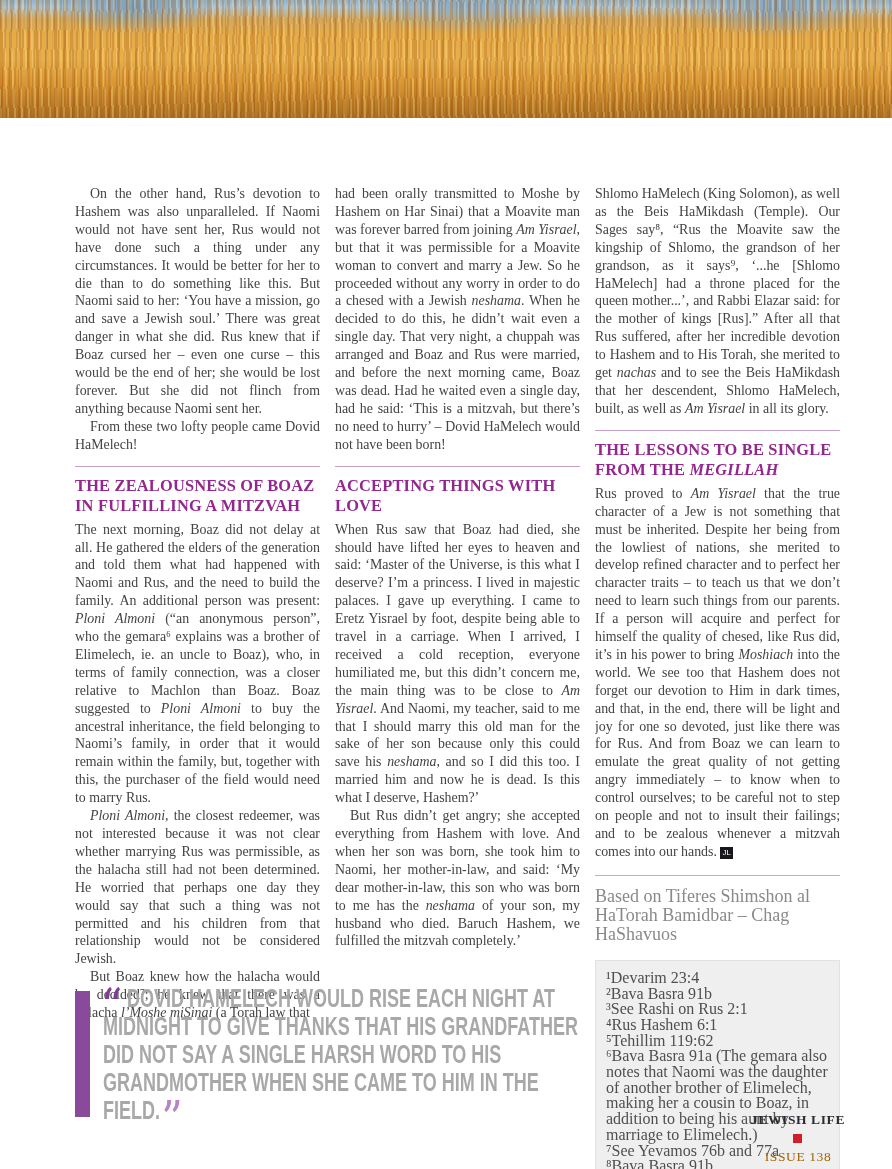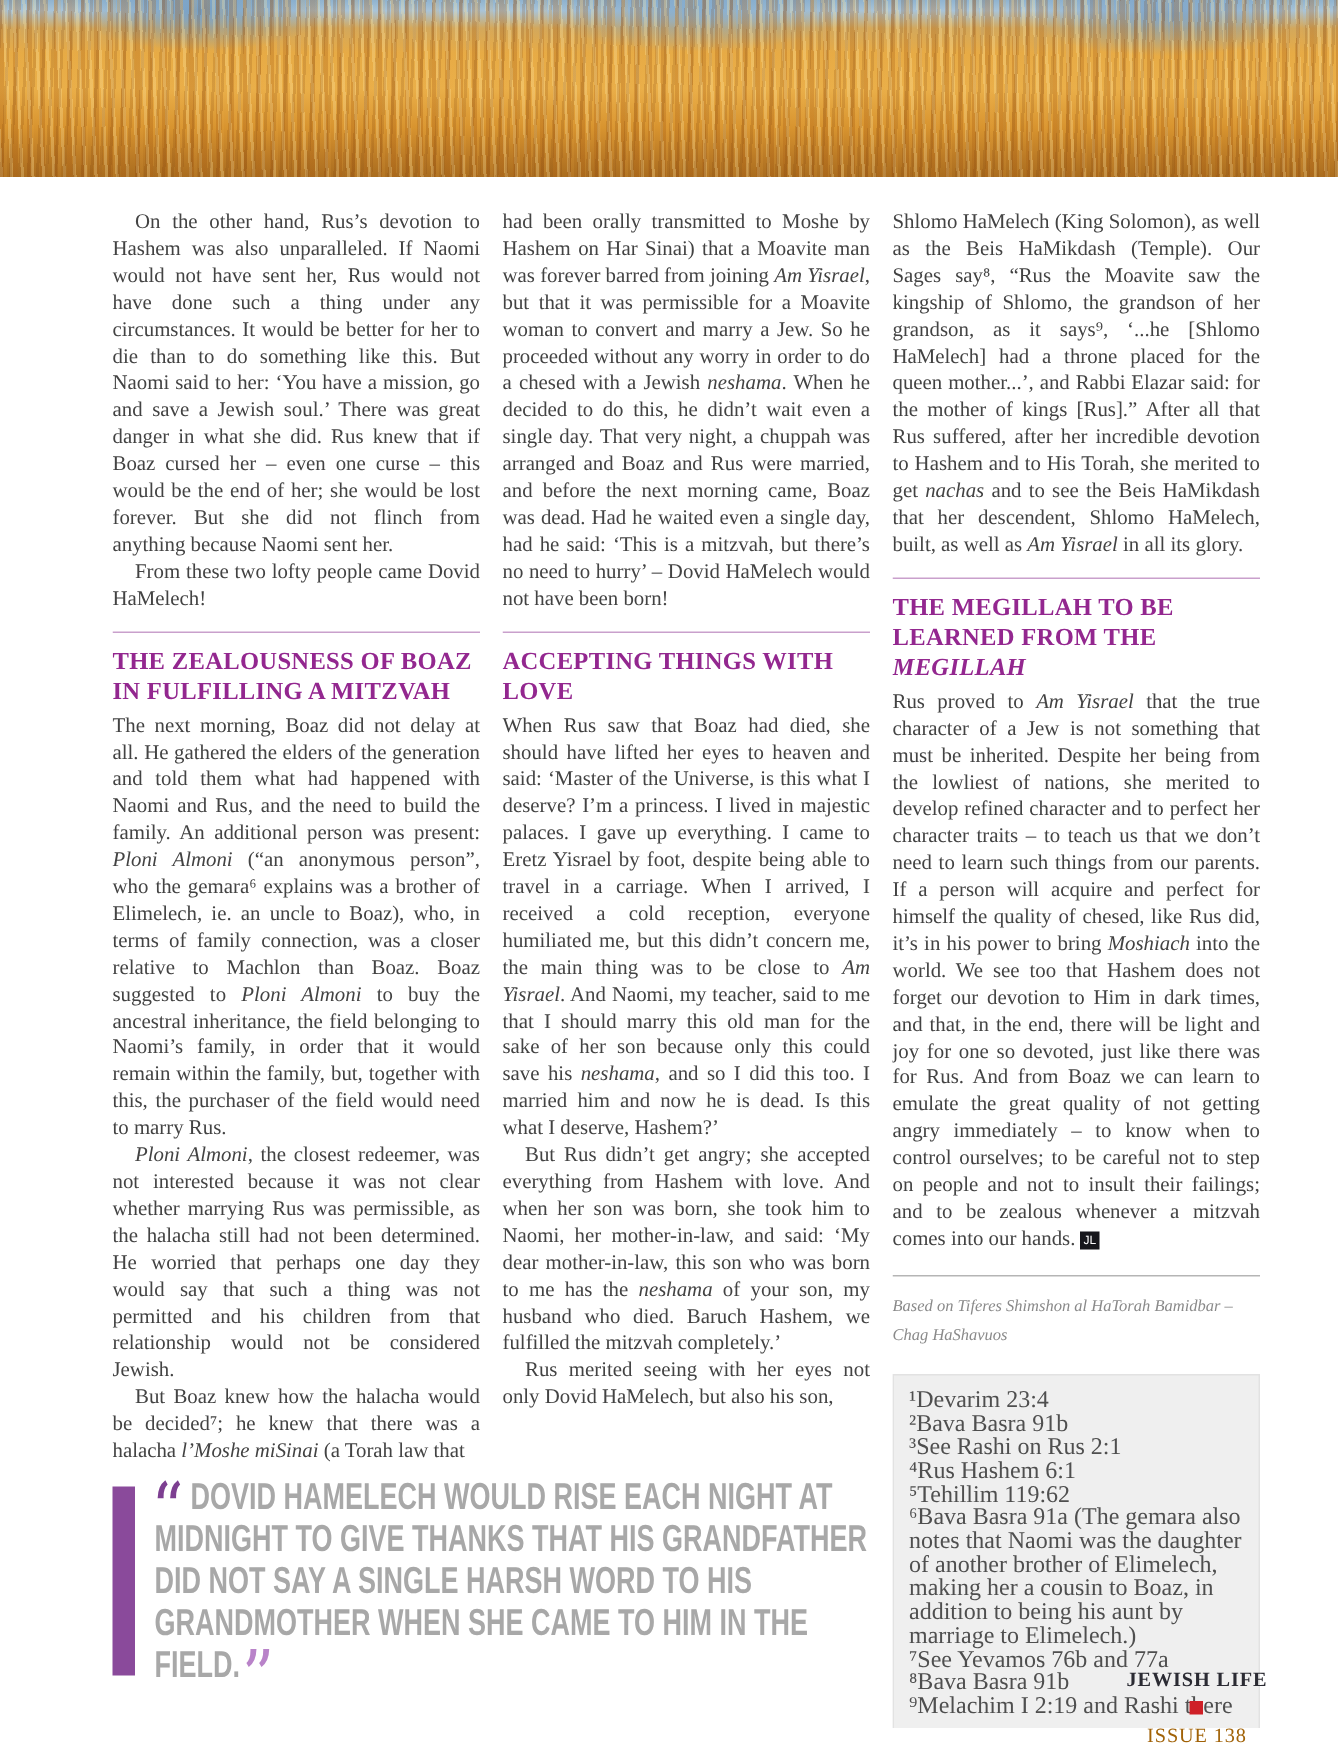--- a/index.html
+++ b/index.html
@@ -13,31 +13,31 @@
       repeating-linear-gradient(87deg, rgba(255,235,170,.28) 0 2px, rgba(0,0,0,0) 2px 7px),
       repeating-linear-gradient(90deg, rgba(170,95,20,.30) 0 3px, rgba(235,170,70,.14) 3px 5px, rgba(0,0,0,0) 5px 9px),
       radial-gradient(120px 38px at 15% 6%, rgba(116,158,196,.95), rgba(116,158,196,0) 70%),
       radial-gradient(150px 42px at 52% 4%, rgba(130,170,205,.9), rgba(130,170,205,0) 70%),
       radial-gradient(130px 40px at 87% 8%, rgba(122,162,200,.9), rgba(122,162,200,0) 70%),
       linear-gradient(to bottom,#8fb3cf 0%,#a9c4d8 6%,#d3a85c 16%,#e7ab45 30%,#eaaf49 50%,#d8942f 72%,#bd7c26 88%,#aa6d1f 100%);
   }
 
   
   .columns{position:absolute;left:75px;top:140px;width:765px;display:flex;gap:15px;}
-  .col{width:245px;height:848px;overflow:hidden;}
+  .col{width:245px;height:848px;overflow:hidden;margin-top:45px;}
   .col.c3{height:1012px;}
 
   .col p.bp{margin:0;text-align:justify;font-size:13.9px;line-height:17.9px;color:#434343;
             -webkit-hyphens:auto;hyphens:auto;}
   .col p.bp.ind{text-indent:15px;}
   .it{font-style:italic;}
   h2.ch{margin:9px 0 5px 0;font-size:16.4px;line-height:20px;color:#93278f;font-weight:bold;letter-spacing:.2px;}
   .rule{height:0;border-top:1px solid #c9a0cc;margin:12px 0 0 0;}
   .grayrule{height:0;border-top:1px solid #b5b5b5;margin:14px 0 11px 0;}
-  .attribution{margin:0 0 16px 0;font-style:italic;color:#8a8a8a;font-size:11px;line-height:19px;}
+  .attribution{margin:0 0 16px 0;color:#8a8a8a;font-size:18px;line-height:19px;}
   .footnotes{background:#efefef;border:1px solid #e2e2e2;padding:9px 10px;font-size:16px;line-height:15.7px;color:#4f4f4f;}
   .fn{margin:0;}
   .jl{display:inline-block;background:#17171c;color:#ffffff;font-family:"Liberation Sans","DejaVu Sans",sans-serif;
       font-weight:normal;font-size:8px;line-height:10px;padding:1px 2px;vertical-align:1px;letter-spacing:0;}
 
   
   .pullquote{position:absolute;left:75px;top:986px;width:440px;height:140px;}
   .pq-bar{position:absolute;left:0;top:5px;width:15px;height:126px;background:#8a4a9b;}
   .pq-text{position:absolute;left:28px;top:-2px;width:665px;transform:scaleX(.72);transform-origin:left top;
            font-family:"Liberation Sans","DejaVu Sans",sans-serif;font-weight:bold;font-size:25px;line-height:28px;
@@ -71,26 +71,25 @@
         <p class="bp"><span>The next morning, Boaz did not delay at all. He gathered the elders of the generation and told them what had happened with Naomi and Rus, and the need to build the family. An additional person was present: </span><span class="it">Ploni Almoni</span><span> (“an anonymous person”, who the gemara⁶ explains was a brother of Elimelech, ie. an uncle to Boaz), who, in terms of family connection, was a closer relative to Machlon than Boaz. Boaz suggested to </span><span class="it">Ploni Almoni</span><span> to buy the ancestral inheritance, the field belonging to Naomi’s family, in order that it would remain within the family, but, together with this, the purchaser of the field would need to marry Rus.</span></p>
         <p class="bp ind"><span class="it">Ploni Almoni</span><span>, the closest redeemer, was not interested because it was not clear whether marrying Rus was permissible, as the halacha still had not been determined. He worried that perhaps one day they would say that such a thing was not permitted and his children from that relationship would not be considered Jewish.</span></p>
         <p class="bp ind"><span>But Boaz knew how the halacha would be decided⁷; he knew that there was a halacha </span><span class="it">l’Moshe miSinai</span><span> (a Torah law that</span></p>
       </div>
     <div class="col">
         <p class="bp"><span>had been orally transmitted to Moshe by Hashem on Har Sinai) that a Moavite man was forever barred from joining </span><span class="it">Am Yisrael</span><span>, but that it was permissible for a Moavite woman to convert and marry a Jew. So he proceeded without any worry in order to do a chesed with a Jewish </span><span class="it">neshama</span><span>. When he decided to do this, he didn’t wait even a single day. That very night, a chuppah was arranged and Boaz and Rus were married, and before the next morning came, Boaz was dead. Had he waited even a single day, had he said: ‘This is a mitzvah, but there’s no need to hurry’ – Dovid HaMelech would not have been born!</span></p>
         <div class="rule"></div>
         <h2 class="ch"><span>ACCEPTING THINGS WITH LOVE</span></h2>
         <p class="bp"><span>When Rus saw that Boaz had died, she should have lifted her eyes to heaven and said: ‘Master of the Universe, is this what I deserve? I’m a princess. I lived in majestic palaces. I gave up everything. I came to Eretz Yisrael by foot, despite being able to travel in a carriage. When I arrived, I received a cold reception, everyone humiliated me, but this didn’t concern me, the main thing was to be close to </span><span class="it">Am Yisrael</span><span>. And Naomi, my teacher, said to me that I should marry this old man for the sake of her son because only this could save his </span><span class="it">neshama</span><span>, and so I did this too. I married him and now he is dead. Is this what I deserve, Hashem?’</span></p>
         <p class="bp ind"><span>But Rus didn’t get angry; she accepted everything from Hashem with love. And when her son was born, she took him to Naomi, her mother-in-law, and said: ‘My dear mother-in-law, this son who was born to me has the </span><span class="it">neshama</span><span> of your son, my husband who died. Baruch Hashem, we fulfilled the mitzvah completely.’</span></p>
-        <p class="bp ind"><span>Rus merited seeing with her eyes not only Dovid HaMelech, but also his son,</span></p>
       </div>
     <div class="col c3">
         <p class="bp"><span>Shlomo HaMelech (King Solomon), as well as the Beis HaMikdash (Temple). Our Sages say⁸, “Rus the Moavite saw the kingship of Shlomo, the grandson of her grandson, as it says⁹, ‘...he [Shlomo HaMelech] had a throne placed for the queen mother...’, and Rabbi Elazar said: for the mother of kings [Rus].” After all that Rus suffered, after her incredible devotion to Hashem and to His Torah, she merited to get </span><span class="it">nachas</span><span> and to see the Beis HaMikdash that her descendent, Shlomo HaMelech, built, as well as </span><span class="it">Am Yisrael</span><span> in all its glory.</span></p>
         <div class="rule"></div>
-        <h2 class="ch"><span>THE MEGILLAH TO BE LEARNED FROM THE </span><span class="it">MEGILLAH</span></h2>
+        <h2 class="ch"><span>THE LESSONS TO BE SINGLE FROM THE </span><span class="it">MEGILLAH</span></h2>
         <p class="bp"><span>Rus proved to </span><span class="it">Am Yisrael</span><span> that the true character of a Jew is not something that must be inherited. Despite her being from the lowliest of nations, she merited to develop refined character and to perfect her character traits – to teach us that we don’t need to learn such things from our parents. If a person will acquire and perfect for himself the quality of chesed, like Rus did, it’s in his power to bring </span><span class="it">Moshiach</span><span> into the world. We see too that Hashem does not forget our devotion to Him in dark times, and that, in the end, there will be light and joy for one so devoted, just like there was for Rus. And from Boaz we can learn to emulate the great quality of not getting angry immediately – to know when to control ourselves; to be careful not to step on people and not to insult their failings; and to be zealous whenever a mitzvah comes into our hands. </span><span class="jl">JL</span></p>
         <div class="grayrule"></div>
         <p class="attribution"><span>Based on Tiferes Shimshon al HaTorah Bamidbar – Chag HaShavuos</span></p>
         <div class="footnotes">
           <div class="fn">¹Devarim 23:4</div>
           <div class="fn">²Bava Basra 91b</div>
           <div class="fn">³See Rashi on Rus 2:1</div>
           <div class="fn">⁴Rus Hashem 6:1</div>
           <div class="fn">⁵Tehillim 119:62</div>
           <div class="fn">⁶Bava Basra 91a (The gemara also notes that Naomi was the daughter of another brother of Elimelech, making her a cousin to Boaz, in addition to being his aunt by marriage to Elimelech.)</div>

